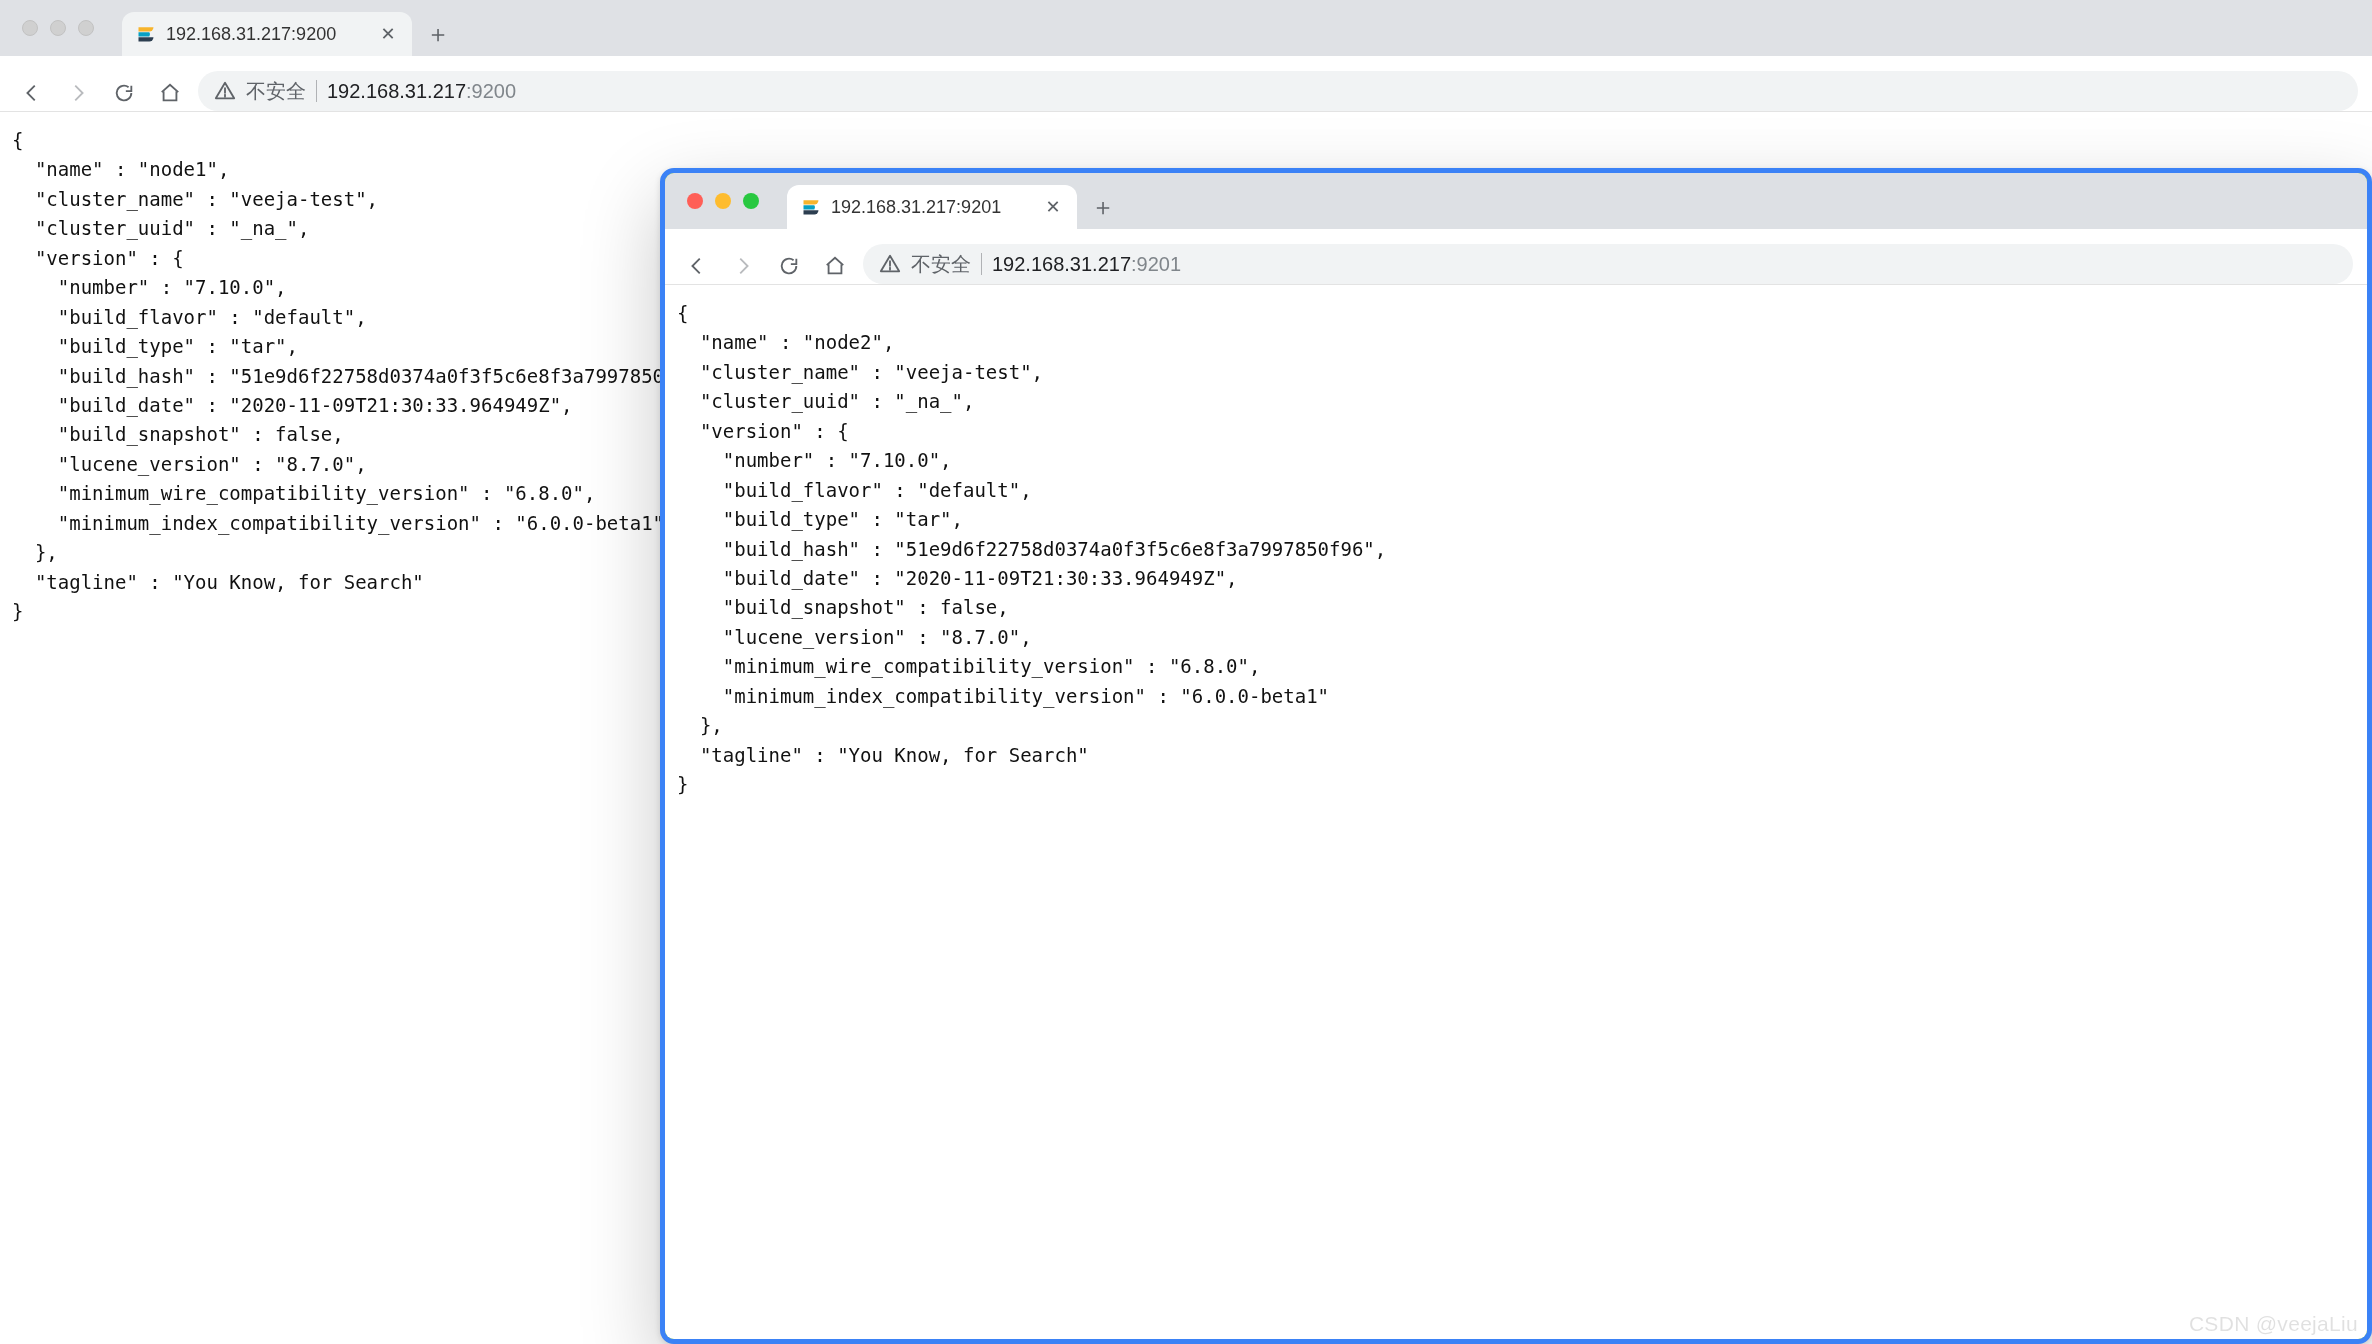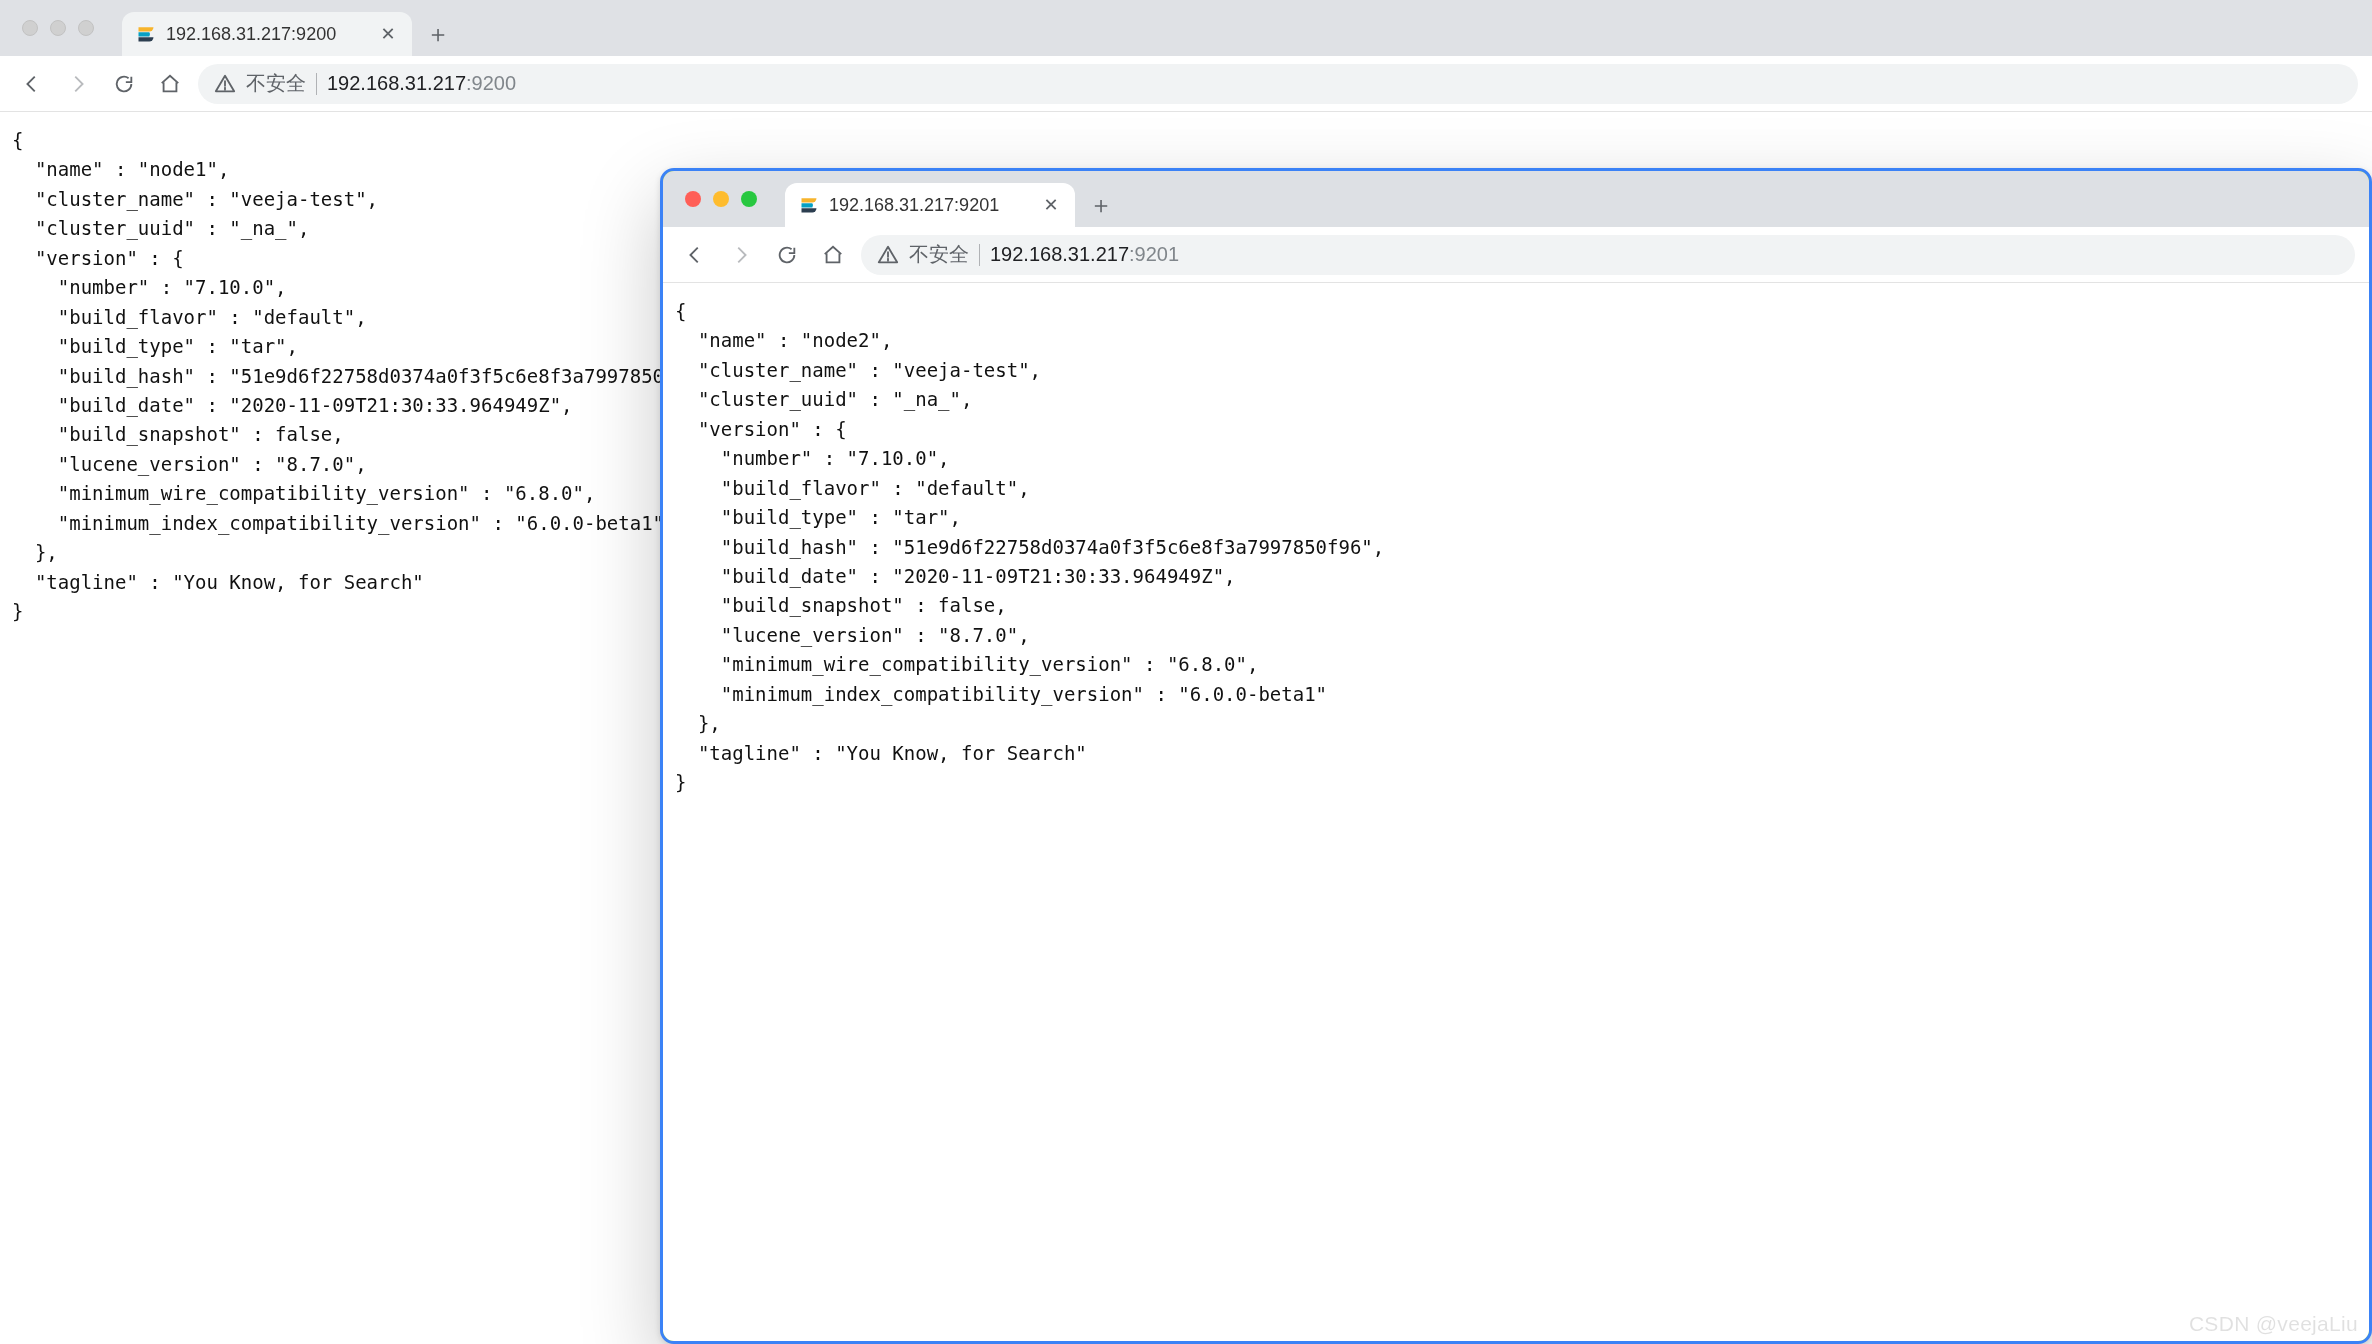--- a/index.html
+++ b/index.html
@@ -58,21 +58,21 @@
       color:#5f6368; font-size: 18px; line-height: 1;
     }
     .new-tab {
       width: 36px; height: 36px; display:flex; align-items:center; justify-content:center;
       color:#5f6368; font-size: 24px; margin-left: 8px; margin-bottom:4px;
     }
 
     .toolbar {
       background: #fff;
       height: 56px;
-      display: flex; align-items: center;
+      display: flex; align-items: flex-end;
       padding: 0 14px;
       gap: 10px;
       border-bottom: 1px solid #e3e3e3;
     }
     .nav-btn {
       width: 36px; height: 36px;
       display:flex; align-items:center; justify-content:center;
       color:#5f6368;
     }
     .nav-btn.disabled { color: #b9bbbe; }
@@ -110,21 +110,21 @@
     
     .window-front {
       position: absolute;
       left: 660px; top: 168px;
       width: 1712px; height: 1176px;
       background:#84cc16;
       border-radius: 14px;
       box-shadow: 0 30px 80px rgba(0,0,0,0.22), 0 2px 6px rgba(0,0,0,0.12);
       overflow: hidden;
       display:flex; flex-direction:column;
-      border: 3px solid #3b82f6;
+      border: 5px solid #3b82f6;
     }
     .window-front .chrome-top { background:#dde0e4; }
     .window-front .tab { background:#fff; }
     .window-front .toolbar { background:#fff; border-bottom: 1px solid #e3e3e3; }
 
     .watermark {
       position:absolute; right:14px; bottom:8px;
       font-size: 21px; color: rgba(0,0,0,0.12);
       font-family: -apple-system, sans-serif;
       letter-spacing: 0.3px;

